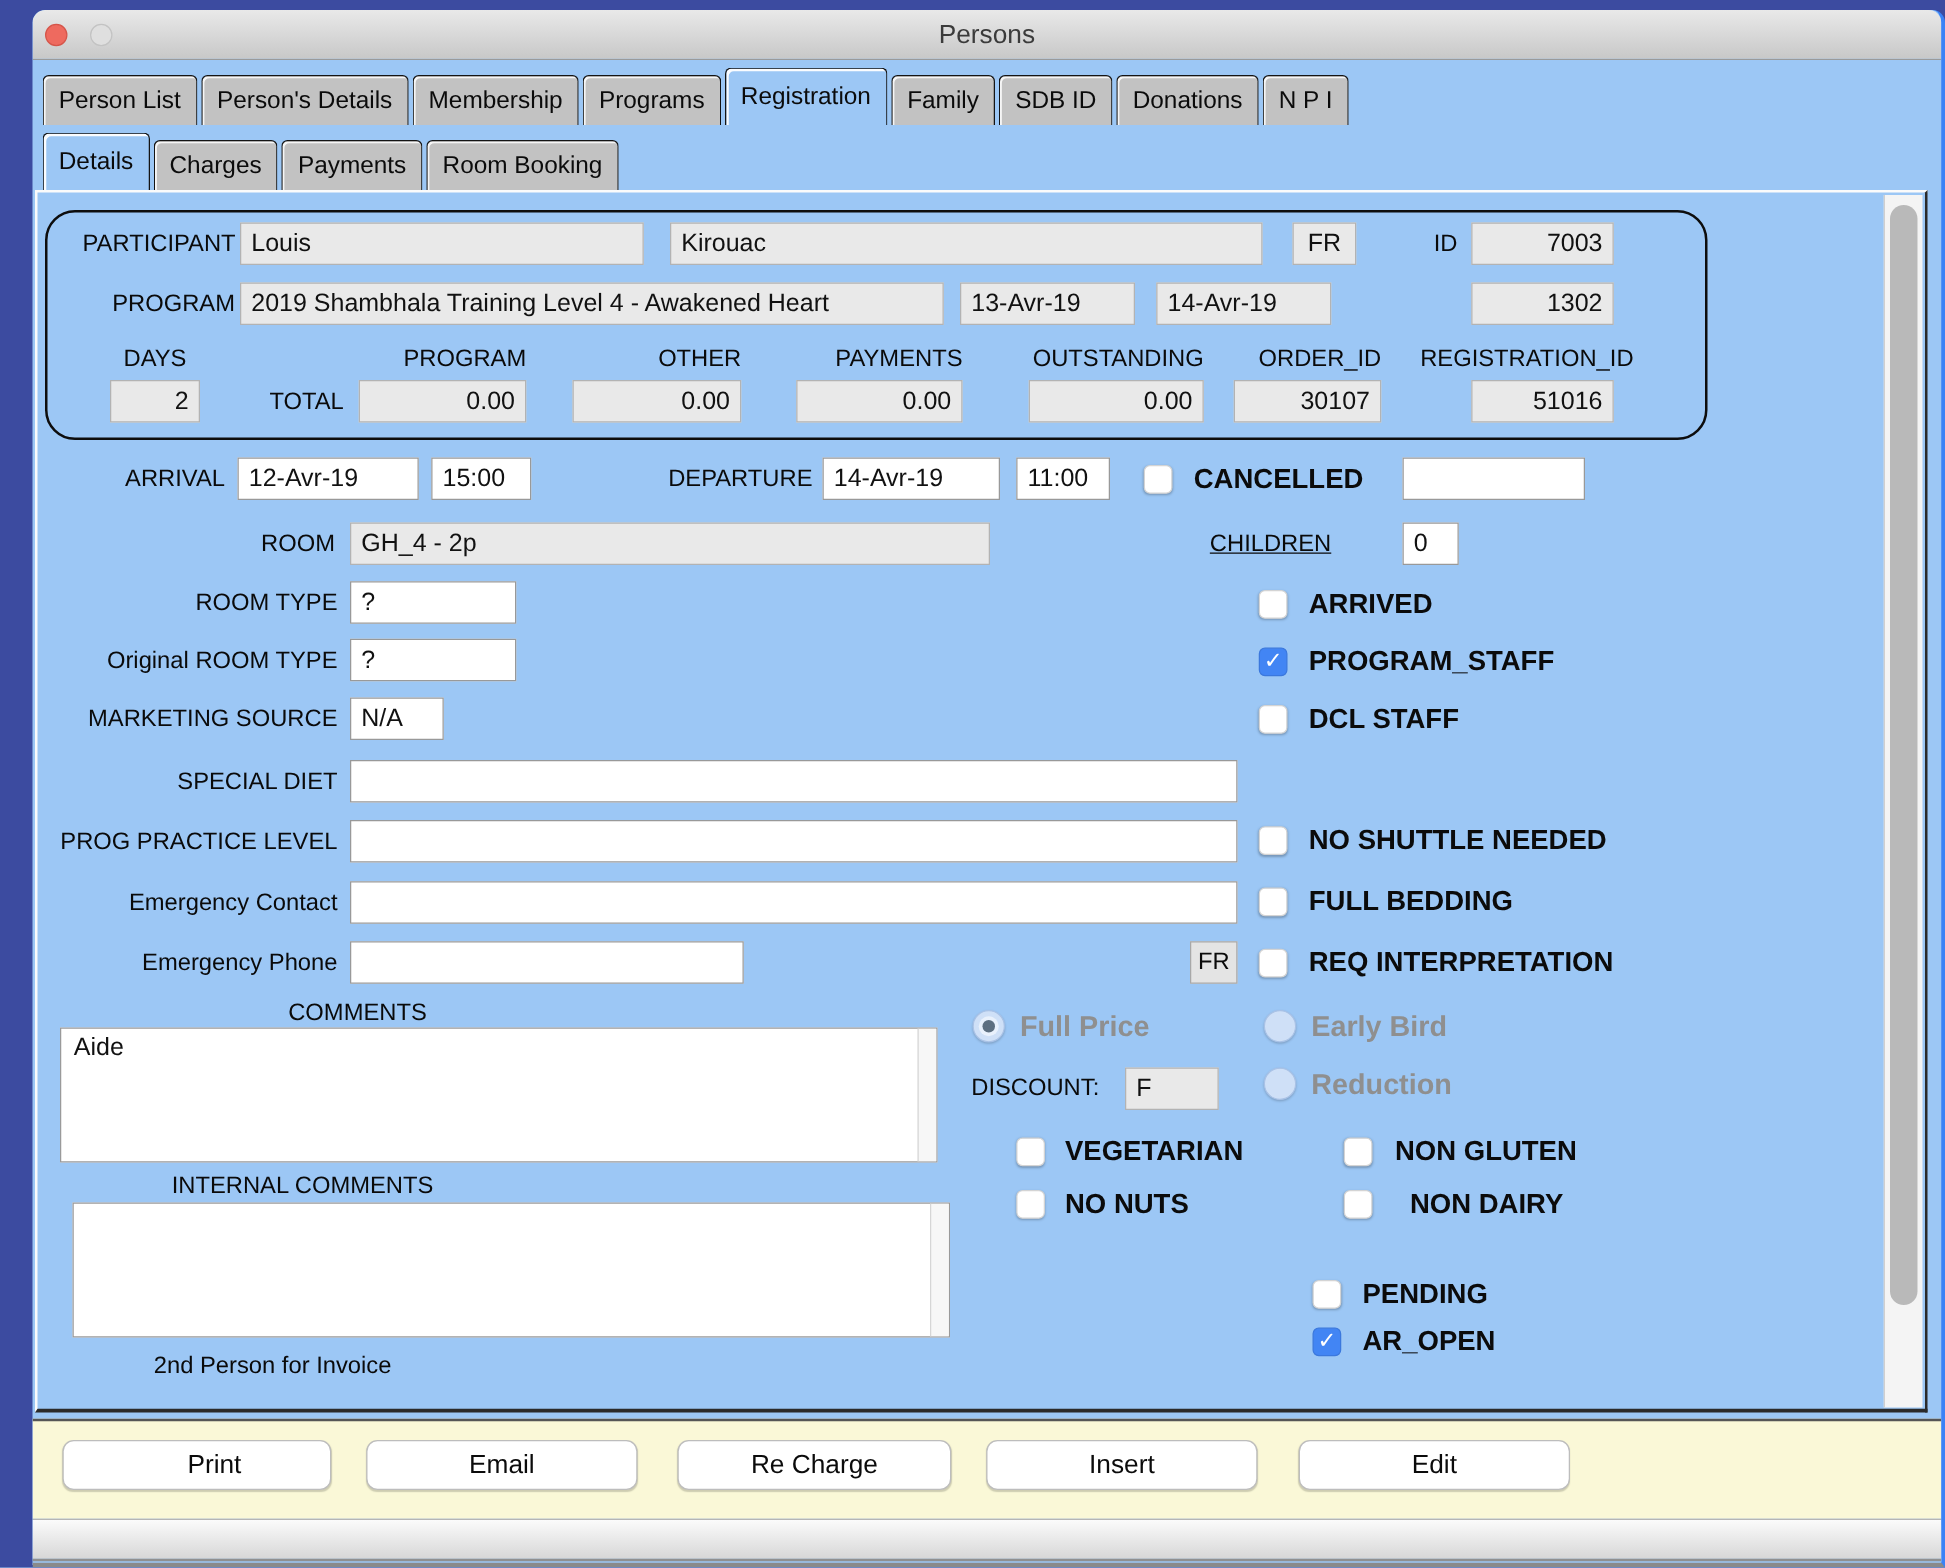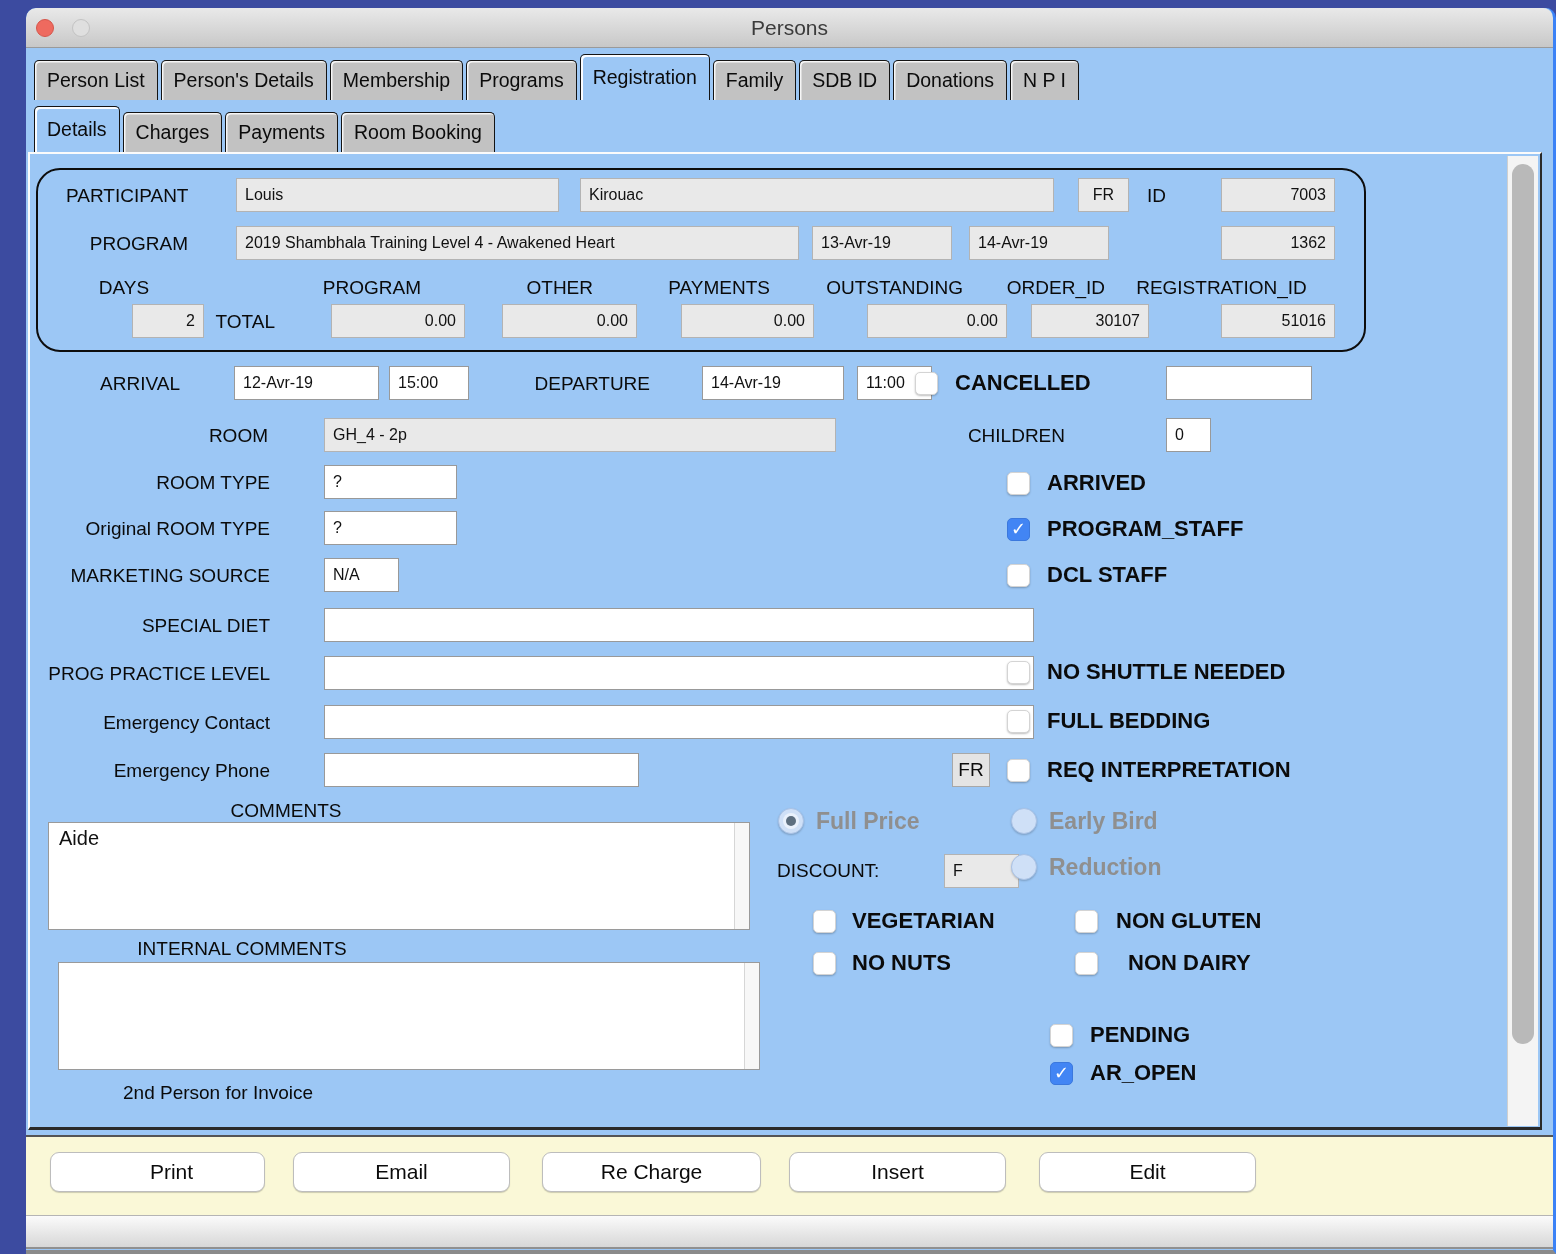--- a/index.html
+++ b/index.html
@@ -35,21 +35,21 @@
   .vthumb { position:absolute; left:4px; top:8px; width:22px; height:880px; background:#b9b9b9; border-radius:12px; }
 
   .pbox { position:absolute; left:10px; top:160px; width:1330px; height:184px;
           border:2.5px solid #0d0d0d; border-radius:24px; }
 
   .rlbl, .llbl, .slbl { position:absolute; font-size:19px; color:#0a0a0a; white-space:nowrap; }
   .rlbl { text-align:right; }
   .slbl { text-align:center; }
 
   .fld { position:absolute; height:34px; background:#fff; border:1px solid #999;
-         font-size:16px; font-family:inherit; color:#111; padding:0 8px; display:flex; align-items:center;margin-left:44px; }
+         font-size:20px; font-family:inherit; color:#111; padding:0 8px; display:flex; align-items:center; }
   .ro  { background:#e9e9e9; border-color:#b3b3b3; }
   .num { justify-content:flex-end; }
   input.fld { display:block; line-height:32px; }
 
   .cb { position:absolute; width:23px; height:23px; border-radius:5px; background:#fff;
         border:1px solid #d4d4d4; box-shadow:0 1px 2px rgba(0,0,0,.25); cursor:default; }
   .cb.on { background:#4285f4; border-color:#3b78dd; box-shadow:none; }
   .cb.on::after { content:"✓"; position:absolute; left:0; right:0; top:-1px; text-align:center;
                   color:#fff; font-size:18px; font-weight:bold; }
   .cblbl { position:absolute; font-size:22px; font-weight:bold; white-space:nowrap; }
@@ -119,21 +119,21 @@
   <div class="fld ro" style="left:166px;top:170px;width:323px;">Louis</div>
   <div class="fld ro" style="left:510px;top:170px;width:474px;">Kirouac</div>
   <div class="fld ro" style="left:1008px;top:170px;width:51px;justify-content:center;">FR</div>
   <div class="rlbl" style="left:1090px;top:177px;width:50px;">ID</div>
   <div class="fld ro num" style="left:1151px;top:170px;width:114px;">7003</div>
 
   <div class="rlbl" style="left:40px;top:225px;width:122px;">PROGRAM</div>
   <div class="fld ro" style="left:166px;top:218px;width:563px;">2019 Shambhala Training Level 4 - Awakened Heart</div>
   <div class="fld ro" style="left:742px;top:218px;width:140px;">13-Avr-19</div>
   <div class="fld ro" style="left:899px;top:218px;width:140px;">14-Avr-19</div>
-  <div class="fld ro num" style="left:1151px;top:218px;width:114px;">1362</div>
+  <div class="fld ro num" style="left:1151px;top:218px;width:114px;">1302</div>
 
   <div class="slbl" style="left:62px;top:269px;width:72px;">DAYS</div>
   <div class="rlbl" style="left:261px;top:269px;width:134px;">PROGRAM</div>
   <div class="rlbl" style="left:432px;top:269px;width:135px;">OTHER</div>
   <div class="rlbl" style="left:611px;top:269px;width:133px;">PAYMENTS</div>
   <div class="rlbl" style="left:797px;top:269px;width:140px;">OUTSTANDING</div>
   <div class="rlbl" style="left:961px;top:269px;width:118px;">ORDER_ID</div>
   <div class="slbl" style="left:1107px;top:269px;width:177px;">REGISTRATION_ID</div>
 
   <div class="fld ro num" style="left:62px;top:296px;width:72px;">2</div>
@@ -150,21 +150,21 @@
   <input class="fld" style="left: 319px; top: 358px; width: 80px;" value="15:00">
   <div class="rlbl" style="left:490px;top:365px;width:134px;">DEPARTURE</div>
   <input class="fld" style="left: 632px; top: 358px; width: 142px;" value="14-Avr-19">
   <input class="fld" style="left: 787px; top: 358px; width: 75px;" value="11:00">
   <div class="cb" style="left:889px;top:364px;"></div>
   <div class="cblbl" style="left:929px;top:362px;">CANCELLED</div>
   <input class="fld" style="left: 1096px; top: 358px; width: 146px;" value="">
 
   <div class="rlbl" style="left:140px;top:417px;width:102px;">ROOM</div>
   <div class="fld ro" style="left:254px;top:410px;width:512px;">GH_4 - 2p</div>
-  <div class="rlbl" style="left:934px;top:417px;width:105px;">CHILDREN</div>
+  <div class="rlbl" style="left:934px;top:417px;width:105px;text-decoration:underline;">CHILDREN</div>
   <input class="fld" style="left: 1096px; top: 410px; width: 45px;" value="0">
 
   <div class="rlbl" style="left:100px;top:464px;width:144px;">ROOM TYPE</div>
   <input class="fld" style="left: 254px; top: 457px; width: 133px;" value="?">
   <div class="cb" style="left:981px;top:464px;"></div>
   <div class="cblbl" style="left:1021px;top:462px;">ARRIVED</div>
 
   <div class="rlbl" style="left:30px;top:510px;width:214px;">Original ROOM TYPE</div>
   <input class="fld" style="left: 254px; top: 503px; width: 133px;" value="?">
   <div class="cb on" style="left:981px;top:510px;"></div>

